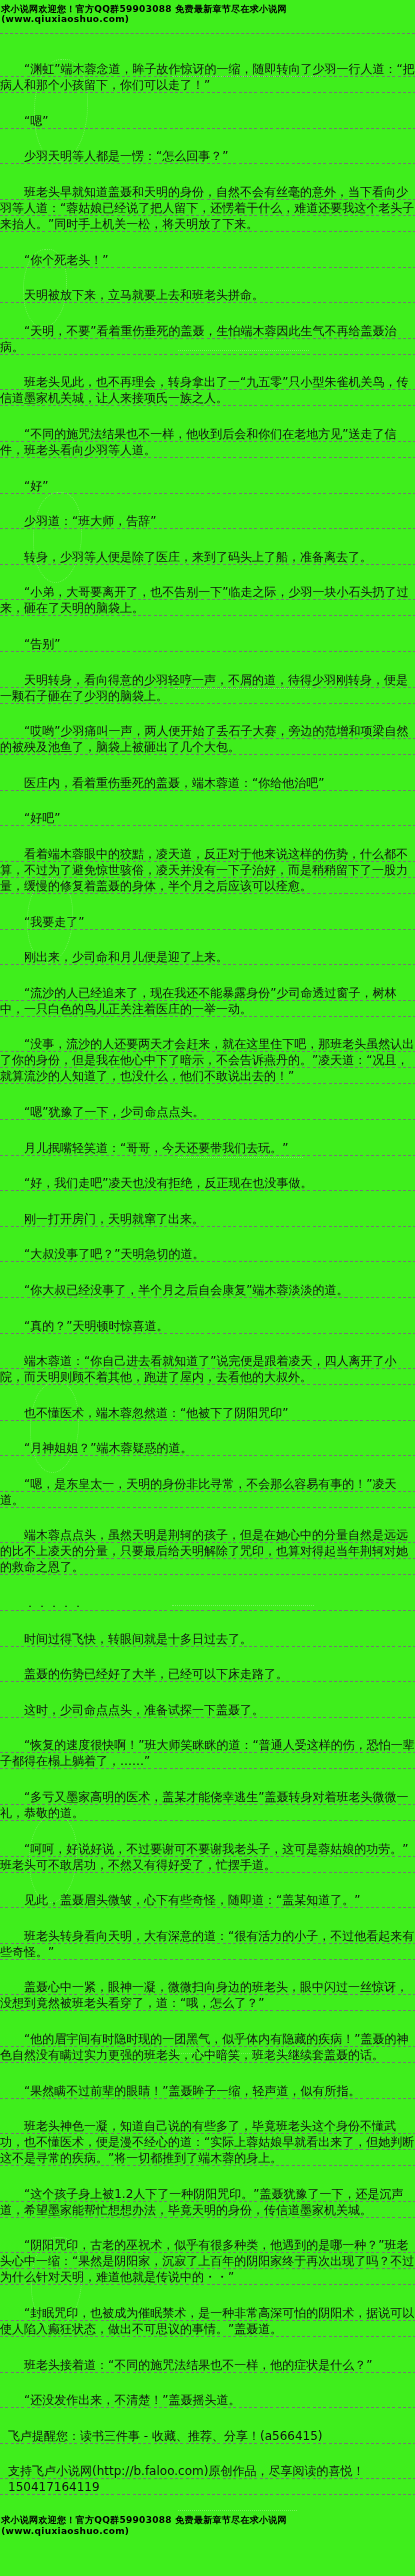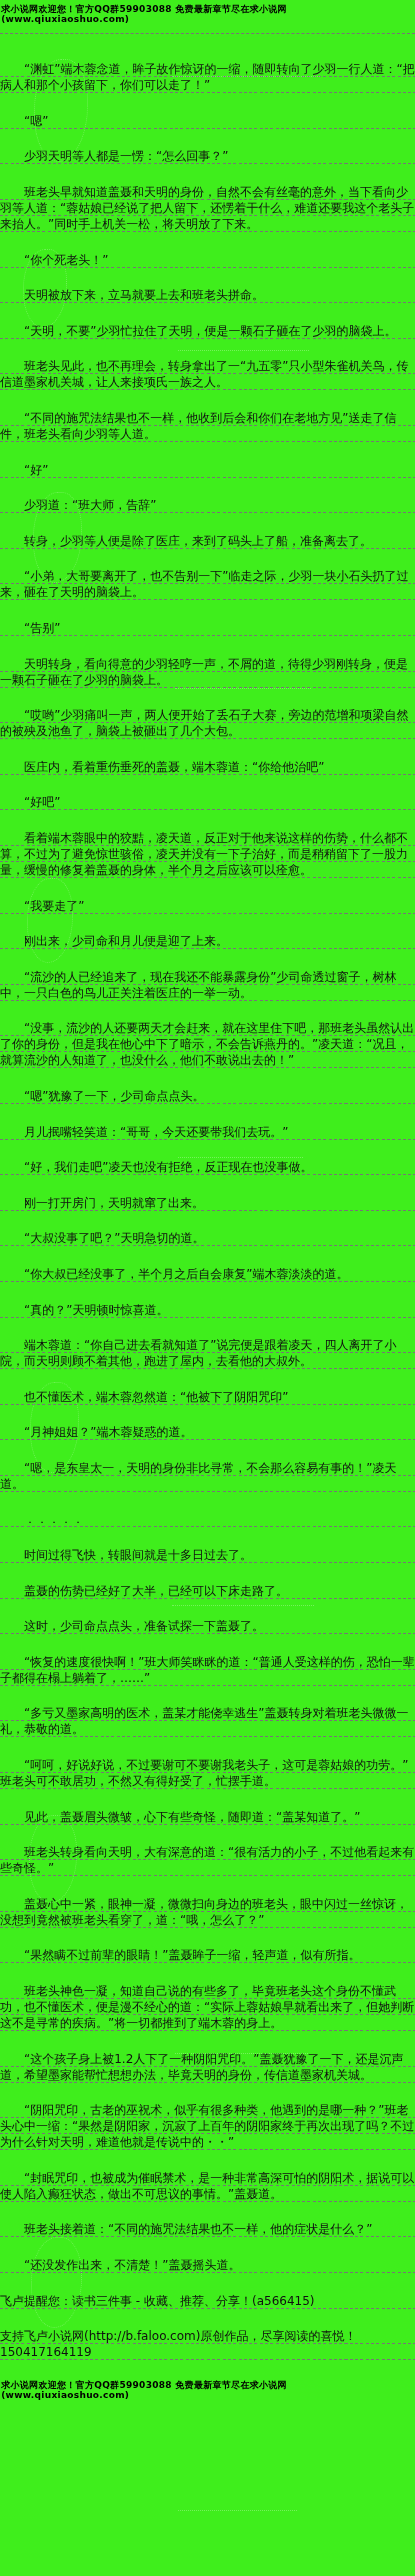--- a/index.html
+++ b/index.html
@@ -32,21 +32,21 @@
     margin:0 0 19.6px 0;
     line-height:16px;
     font-size:12px;
     color:var(--ink);
     text-indent:2em;
     
     background-image:
       repeating-linear-gradient(to right, transparent 0 3px, var(--bg) 3px 5.3px),
       repeating-linear-gradient(to bottom, transparent 0 15.4px, var(--rule) 15.4px 16px);
   }
-  .para.note{text-indent:0;}
+  .para.note{text-indent:0;padding-left:8px;}
   
   .ghost{
     position:absolute;display:block;pointer-events:none;
     border:0.6px dotted rgba(255,255,255,.55);
     border-radius:50% 40% 55% 45%;
     opacity:.45;
   }
   .ghost.row{
     border:none;border-top:1.2px dotted rgba(255,255,255,.6);
     border-radius:0;height:0;
@@ -77,21 +77,21 @@
   </header>
 
   <main>
 
   <p class="para">“渊虹”端木蓉念道，眸子故作惊讶的一缩，随即转向了少羽一行人道：“把病人和那个小孩留下，你们可以走了！”</p>
       <p class="para">“嗯”</p>
       <p class="para">少羽天明等人都是一愣：“怎么回事？”</p>
       <p class="para">班老头早就知道盖聂和天明的身份，自然不会有丝毫的意外，当下看向少羽等人道：“蓉姑娘已经说了把人留下，还愣着干什么，难道还要我这个老头子来抬人。”同时手上机关一松，将天明放了下来。</p>
       <p class="para">“你个死老头！”</p>
       <p class="para">天明被放下来，立马就要上去和班老头拼命。</p>
-      <p class="para">“天明，不要”少羽忙拉住了天明，便是一颗石子砸在了少羽的脑袋上。</p>
+      <p class="para">“天明，不要”看着重伤垂死的盖聂，生怕端木蓉因此生气不再给盖聂治病。</p>
       <p class="para">班老头见此，也不再理会，转身拿出了一“九五零”只小型朱雀机关鸟，传信道墨家机关城，让人来接项氏一族之人。</p>
       <p class="para">“不同的施咒法结果也不一样，他收到后会和你们在老地方见”送走了信件，班老头看向少羽等人道。</p>
       <p class="para">“好”</p>
       <p class="para">少羽道：“班大师，告辞”</p>
       <p class="para">转身，少羽等人便是除了医庄，来到了码头上了船，准备离去了。</p>
       <p class="para">“小弟，大哥要离开了，也不告别一下”临走之际，少羽一块小石头扔了过来，砸在了天明的脑袋上。</p>
       <p class="para">“告别”</p>
       <p class="para">天明转身，看向得意的少羽轻哼一声，不屑的道，待得少羽刚转身，便是一颗石子砸在了少羽的脑袋上。</p>
       <p class="para">“哎哟”少羽痛叫一声，两人便开始了丢石子大赛，旁边的范增和项梁自然的被殃及池鱼了，脑袋上被砸出了几个大包。</p>
       <p class="para">医庄内，看着重伤垂死的盖聂，端木蓉道：“你给他治吧”</p>
@@ -105,30 +105,32 @@
       <p class="para">月儿抿嘴轻笑道：“哥哥，今天还要带我们去玩。”</p>
       <p class="para">“好，我们走吧”凌天也没有拒绝，反正现在也没事做。</p>
       <p class="para">刚一打开房门，天明就窜了出来。</p>
       <p class="para">“大叔没事了吧？”天明急切的道。</p>
       <p class="para">“你大叔已经没事了，半个月之后自会康复”端木蓉淡淡的道。</p>
       <p class="para">“真的？”天明顿时惊喜道。</p>
       <p class="para">端木蓉道：“你自己进去看就知道了”说完便是跟着凌天，四人离开了小院，而天明则顾不着其他，跑进了屋内，去看他的大叔外。</p>
       <p class="para">也不懂医术，端木蓉忽然道：“他被下了阴阳咒印”</p>
       <p class="para">“月神姐姐？”端木蓉疑惑的道。</p>
       <p class="para">“嗯，是东皇太一，天明的身份非比寻常，不会那么容易有事的！”凌天道。</p>
+      <p class="para">端木蓉点点头，虽然天明是荆轲的孩子，但是在她心中的分量自然是远远的比不上凌天的分量，只要最后给天明解除了咒印，也算对得起当年荆轲对她的救命之恩了。</p>
       <p class="para">．．．．．</p>
       <p class="para">时间过得飞快，转眼间就是十多日过去了。</p>
       <p class="para">盖聂的伤势已经好了大半，已经可以下床走路了。</p>
       <p class="para">这时，少司命点点头，准备试探一下盖聂了。</p>
       <p class="para">“恢复的速度很快啊！”班大师笑眯眯的道：“普通人受这样的伤，恐怕一辈子都得在榻上躺着了，……”</p>
       <p class="para">“多亏又墨家高明的医术，盖某才能侥幸逃生”盖聂转身对着班老头微微一礼，恭敬的道。</p>
       <p class="para">“呵呵，好说好说，不过要谢可不要谢我老头子，这可是蓉姑娘的功劳。”班老头可不敢居功，不然又有得好受了，忙摆手道。</p>
       <p class="para">见此，盖聂眉头微皱，心下有些奇怪，随即道：“盖某知道了。”</p>
       <p class="para">班老头转身看向天明，大有深意的道：“很有活力的小子，不过他看起来有些奇怪。”</p>
       <p class="para">盖聂心中一紧，眼神一凝，微微扫向身边的班老头，眼中闪过一丝惊讶，没想到竟然被班老头看穿了，道：“哦，怎么了？”</p>
+      <p class="para">“他的眉宇间有时隐时现的一团黑气，似乎体内有隐藏的疾病！”盖聂的神色自然没有瞒过实力更强的班老头，心中暗笑，班老头继续套盖聂的话。</p>
       <p class="para">“果然瞒不过前辈的眼睛！”盖聂眸子一缩，轻声道，似有所指。</p>
       <p class="para">班老头神色一凝，知道自己说的有些多了，毕竟班老头这个身份不懂武功，也不懂医术，便是漫不经心的道：“实际上蓉姑娘早就看出来了，但她判断这不是寻常的疾病。”将一切都推到了端木蓉的身上。</p>
       <p class="para">“这个孩子身上被1.2人下了一种阴阳咒印。”盖聂犹豫了一下，还是沉声道，希望墨家能帮忙想想办法，毕竟天明的身份，传信道墨家机关城。</p>
       <p class="para">“阴阳咒印，古老的巫祝术，似乎有很多种类，他遇到的是哪一种？”班老头心中一缩：“果然是阴阳家，沉寂了上百年的阴阳家终于再次出现了吗？不过为什么针对天明，难道他就是传说中的・・”</p>
       <p class="para">“封眠咒印，也被成为催眠禁术，是一种非常高深可怕的阴阳术，据说可以使人陷入癫狂状态，做出不可思议的事情。”盖聂道。</p>
       <p class="para">班老头接着道：“不同的施咒法结果也不一样，他的症状是什么？”</p>
       <p class="para">“还没发作出来，不清楚！”盖聂摇头道。</p>
       <p class="para note">飞卢提醒您：读书三件事 - 收藏、推荐、分享！(a566415)</p>
       <p class="para note">支持飞卢小说网(http://b.faloo.com)原创作品，尽享阅读的喜悦！150417164119</p>
     </main>

